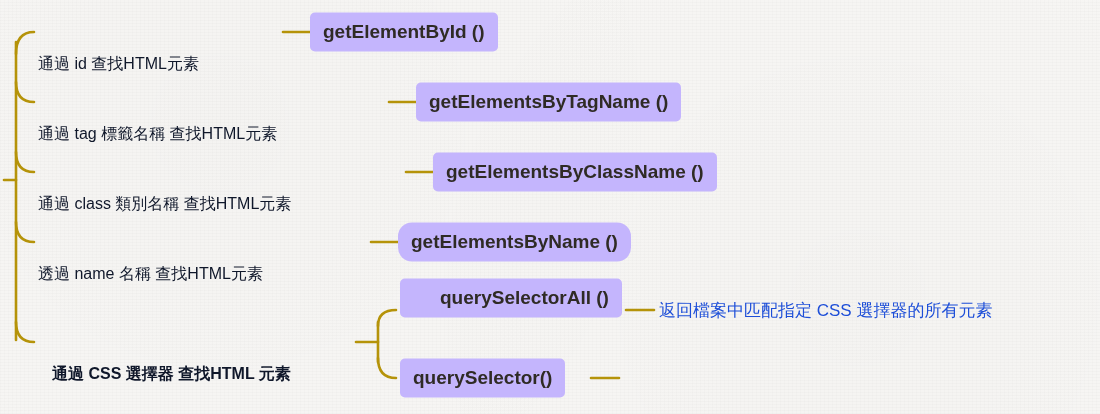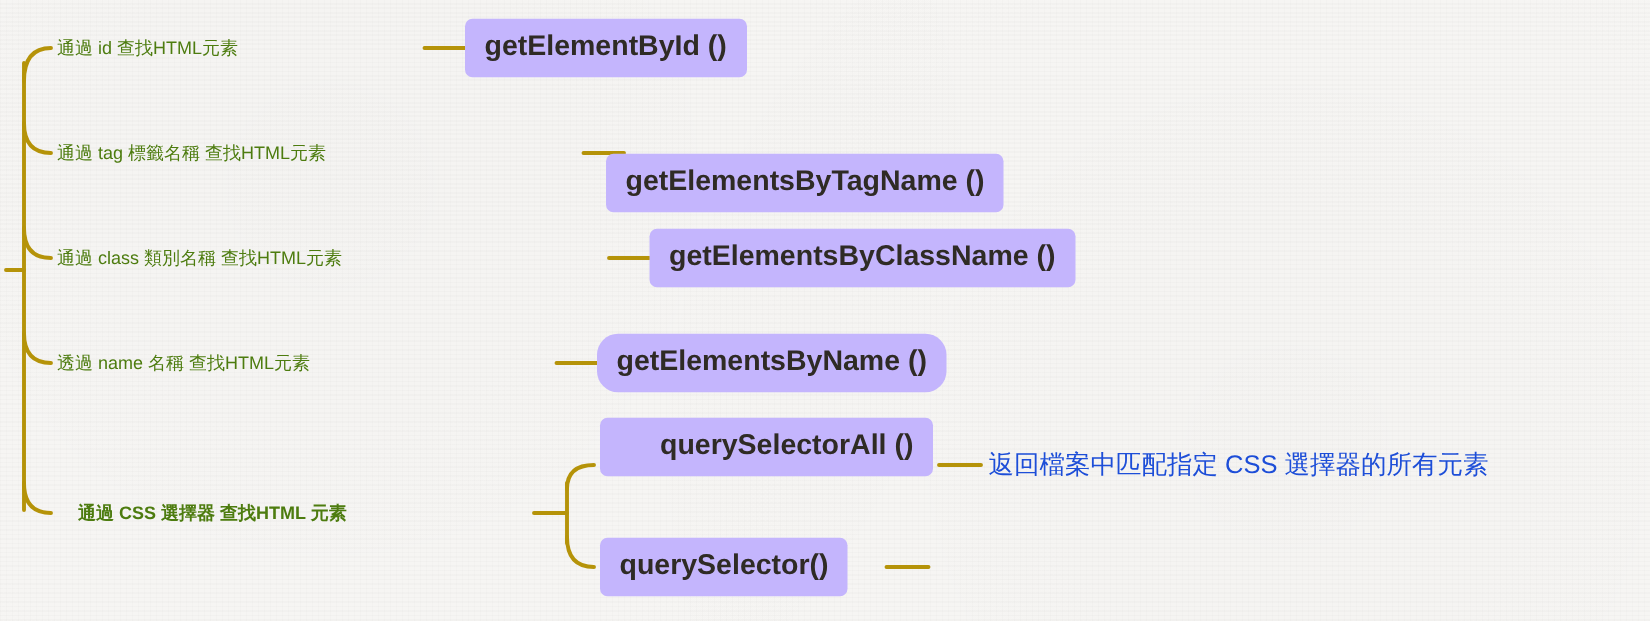--- a/index.html
+++ b/index.html
@@ -36,25 +36,26 @@
     left: 0;
     top: 0;
     width: 1100px;
     height: 414px;
     z-index: 1;
     pointer-events: none;
   }
   .node-label {
     position: absolute;
     z-index: 2;
-    color: #4d7c0f;
-    font-size: 12px;
+    color: #0f172a;
+    font-size: 16px;
     line-height: 1;
     white-space: nowrap;
     transform: translateY(-50%);
+    margin-top: 32px;
   }
   .badge {
     position: absolute;
     z-index: 2;
     background-color: #c4b5fd;
     color: #2f2b25;
     font-size: 19px;
     font-weight: bold;
     line-height: 1;
     white-space: nowrap;
@@ -109,21 +110,21 @@
 
       <path d="M 626 310 L 654 310"></path>
       <path d="M 591 378 L 619 378"></path>
     </g>
   </svg>
 
   <div class="node-label" style="left:38px; top:32px;">通過 id 查找HTML元素</div>
   <div class="badge" style="left:310px; top:32px;">getElementById ()</div>
 
   <div class="node-label" style="left:38px; top:102px;">通過 tag 標籤名稱 查找HTML元素</div>
-  <div class="badge" style="left:404px; top:102px;margin-top:20px;">getElementsByTagName ()</div>
+  <div class="badge" style="left:416px; top:102px;">getElementsByTagName ()</div>
 
   <div class="node-label" style="left:38px; top:172px;">通過 class 類別名稱 查找HTML元素</div>
   <div class="badge" style="left:433px; top:172px;">getElementsByClassName ()</div>
 
   <div class="node-label" style="left:38px; top:242px;">透過 name 名稱 查找HTML元素</div>
   <div class="badge" style="left:398px; top:242px;border-radius:14px;">getElementsByName ()</div>
 
   <div class="node-label" style="left:52px; top:342px;font-weight:bold;">通過 CSS 選擇器 查找HTML 元素</div>
 
   <div class="badge" style="left:400px; top:298px;padding-left:40px;">querySelectorAll ()</div>

